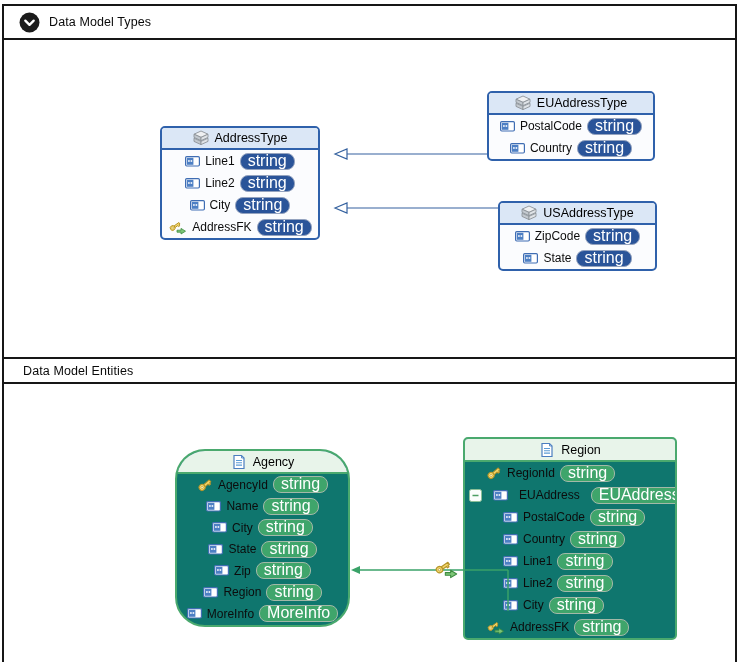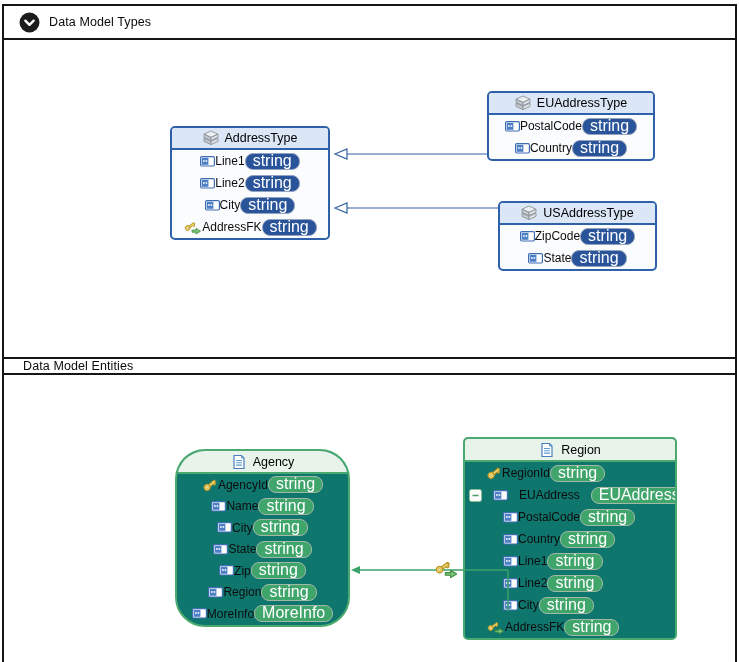--- a/index.html
+++ b/index.html
@@ -4,43 +4,43 @@
 <style>
   * { margin:0; padding:0; box-sizing:border-box; }
   html,body { width:739px; height:662px; background:#fff; font-family:"Liberation Sans", sans-serif; }
   .stage { position:relative; width:739px; height:662px; overflow:hidden; background:#fff; }
 
   .panel { position:absolute; left:2px; width:735px; border:2px solid #161616; background:#fff; z-index:1; }
   .panel-types { top:4px; height:432px; }
   .panel-entities { top:357px; height:305px; border-bottom:none; }
   .panel-header { display:flex; align-items:center; border-bottom:2px solid #161616; background:#fff; }
   .panel-types .panel-header { height:34px; padding-left:15px; gap:9px; }
-  .panel-entities .panel-header { height:16px; padding-left:19px; }
+  .panel-entities .panel-header { height:25px; padding-left:19px; }
   .panel-title { font-size:12.5px; color:#0a0a0a; letter-spacing:.1px; }
   .chev { width:21px; height:21px; display:block; cursor:pointer; }
 
   .node { position:absolute; border:2px solid; border-radius:5px; overflow:hidden; z-index:2; }
   .node-header { display:flex; align-items:center; justify-content:center; gap:6px; font-size:12.5px; color:#000; }
   .node-body { border-top:2px solid; }
-  .row { display:flex; align-items:center; justify-content:center; }
+  .row { display:flex; align-items:center; gap:5px; justify-content:center; }
   .fname { font-size:12px; color:#0c0c0c; white-space:nowrap; }
   .badge { font-size:16px; line-height:14px; color:#fff; border-radius:8px; padding:0 7px 1px 7px; white-space:nowrap; }
 
   .node.blue { border-color:#2f61ab; background:#fbfcfe; }
   .node.blue .node-header { background:#dbe7f6; height:20px; }
   .node.blue .node-body { border-top-color:#2f61ab; }
   .node.blue .row { height:22px; }
   .badge.b { background:#2a5499; border:1px solid #94a3bf; }
 
   .node.green { border-color:#4aa96e; background:#0f766e;margin-top:12px; }
   .node.green .node-header { background:#e8f4ea; height:21px; }
   .node.green .node-body { border-top-color:#4aa96e; }
   .badge.g { background:#3fa56b; border:1px solid #a3b9a8; }
 
-  #node-addresstype   { left:170px; top:126px; width:160px; }
+  #node-addresstype   { left:160px; top:126px; width:160px; }
   #node-euaddresstype { left:487px; top:91px;  width:168px; }
   #node-usaddresstype { left:498px; top:201px; width:159px; }
   #node-agency { left:175px; top:437px; width:175px;border-radius:30px; }
   #node-agency .row { height:21.5px; }
   #node-region { left:463px; top:425px; width:214px; }
   #node-region .row { height:22px; justify-content:flex-start; padding-left:21px; }
   #node-region .row.collapse-row { padding-left:4px; gap:11px; }
   #node-region .row.nested { padding-left:38px; }
 
   .ic { display:block; flex:0 0 auto; }

